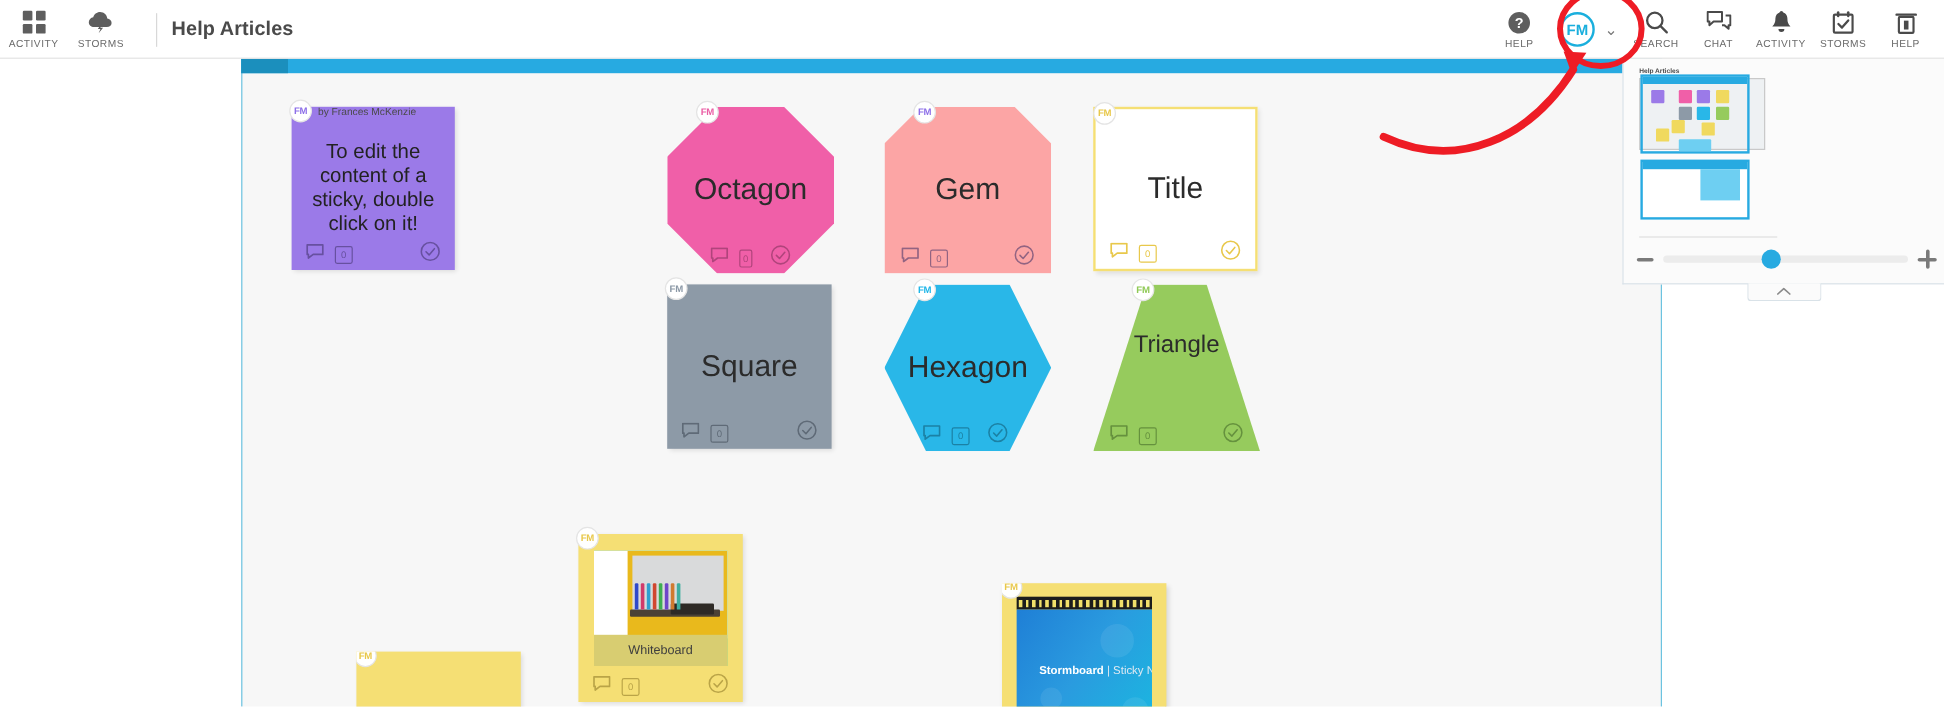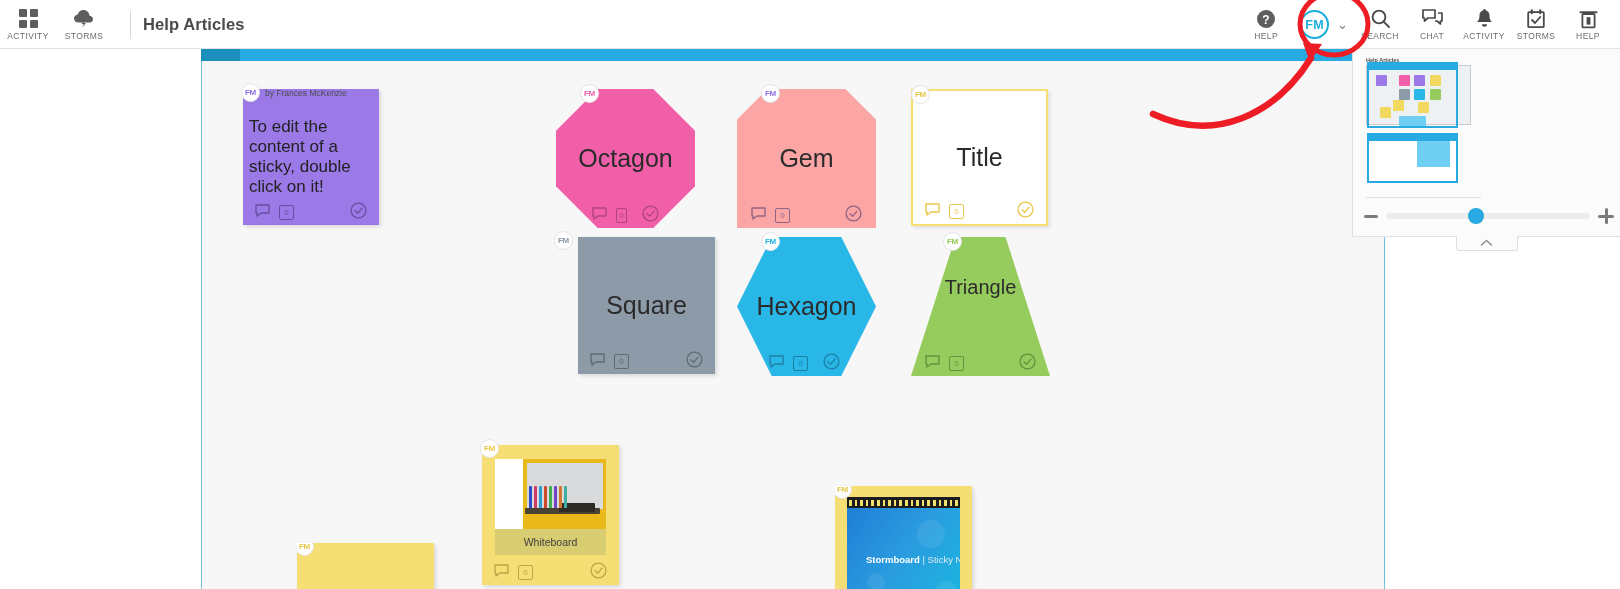--- a/index.html
+++ b/index.html
@@ -70,21 +70,21 @@
     position:absolute; left: -2px; top: -6px; width: 19px; height: 19px;
     border-radius: 50%; background:#fff; border:1px solid #e4e4e4;
     font-size: 8px; font-weight:bold; display:flex; align-items:center; justify-content:center;
     z-index: 5; letter-spacing:-.2px;
   }
   .note .author {
     position:absolute; left: 22px; top: -1px; font-size: 8.5px; color:#4a4a4a; white-space:nowrap;
   }
   .note-body {
     width:100%; height:100%; display:flex; align-items:center; justify-content:center;
-    position:relative;
+    text-align:center; position:relative;
   }
   .note-text { font-size: 17px; color: #222; line-height: 1.18; padding: 0 6px; }
   .shape-text { font-size: 25px; color: #2b2b2b; }
 
   .footer {
     position:absolute; left: 0; bottom: 0; width:100%; height: 26px;
     display:flex; align-items:center; padding: 0 12px; gap: 9px;
   }
   .f-ico { opacity:.55; }
   .f-count {
@@ -360,21 +360,21 @@
           <svg width="17" height="17" viewBox="0 0 17 17">
               <circle cx="8.5" cy="8.5" r="7.4" fill="none" stroke="currentColor" stroke-width="1.3"></circle>
               <polyline points="5,8.8 7.6,11.4 12,6.2" fill="none" stroke="currentColor" stroke-width="1.3" stroke-linecap="round" stroke-linejoin="round"></polyline>
             </svg>
         </span>
       </div>
     </div>
 
     <div class="note" style="left:556px; top:188px; width:137px; height:137px;">
       <div class="badge" style="color:#8b98a6;">FM</div>
-      <div class="note-body" style="background:#8d9aa7; box-shadow:2px 2px 4px rgba(0,0,0,.12);margin-left:22px;">
+      <div class="note-body" style="background:#8d9aa7; box-shadow:2px 2px 4px rgba(0,0,0,.12);">
         <div class="shape-text">Square</div>
         <div class="footer" style="color:#3a4450;">
           <span class="f-ico">
             <svg width="15" height="13" viewBox="0 0 15 13">
                 <path d="M1 1h13v8H6l-4 3V9H1z" fill="none" stroke="currentColor" stroke-width="1.4" stroke-linejoin="round"></path>
               </svg>
           </span>
           <span class="f-count">0</span>
           <span class="f-check">
             <svg width="17" height="17" viewBox="0 0 17 17">

